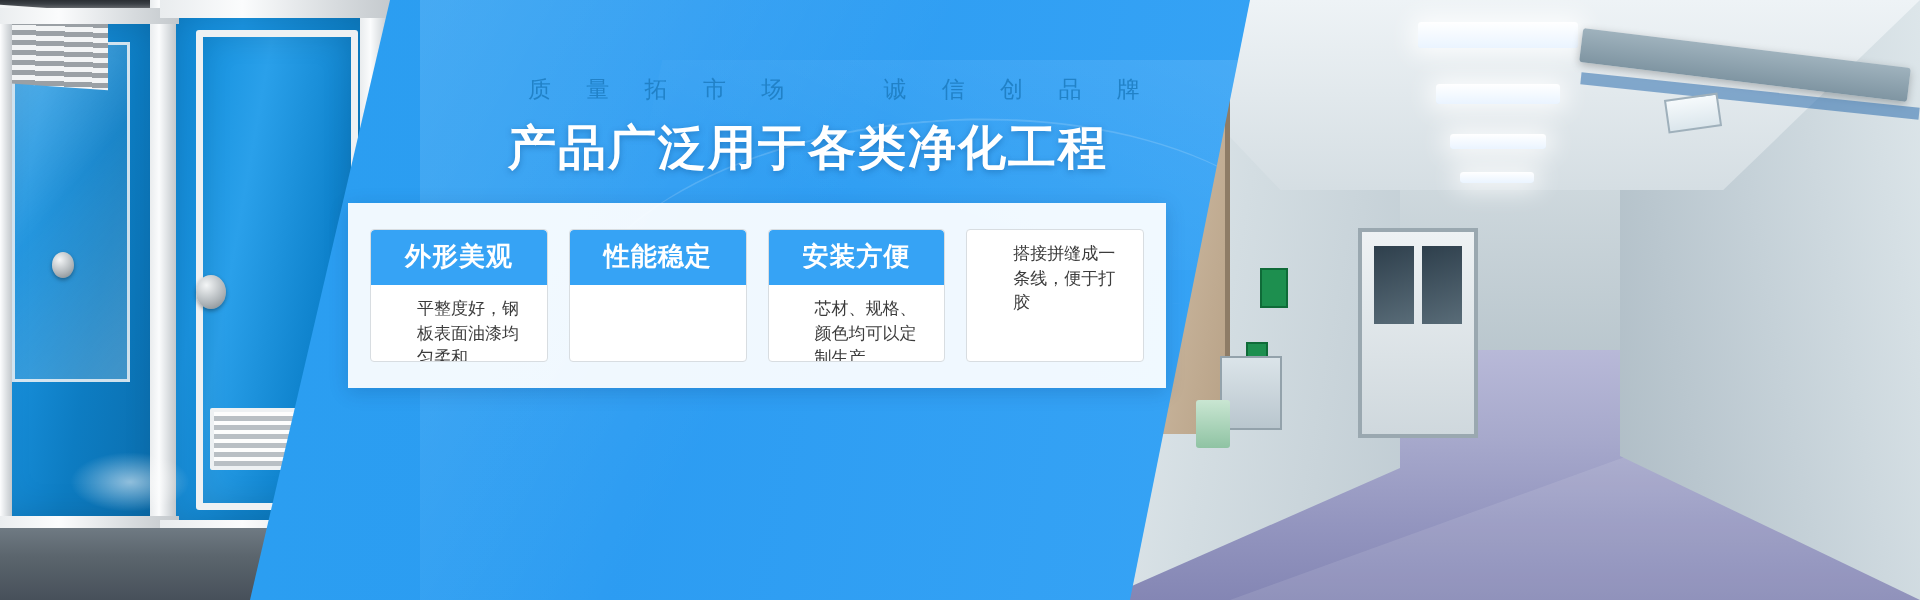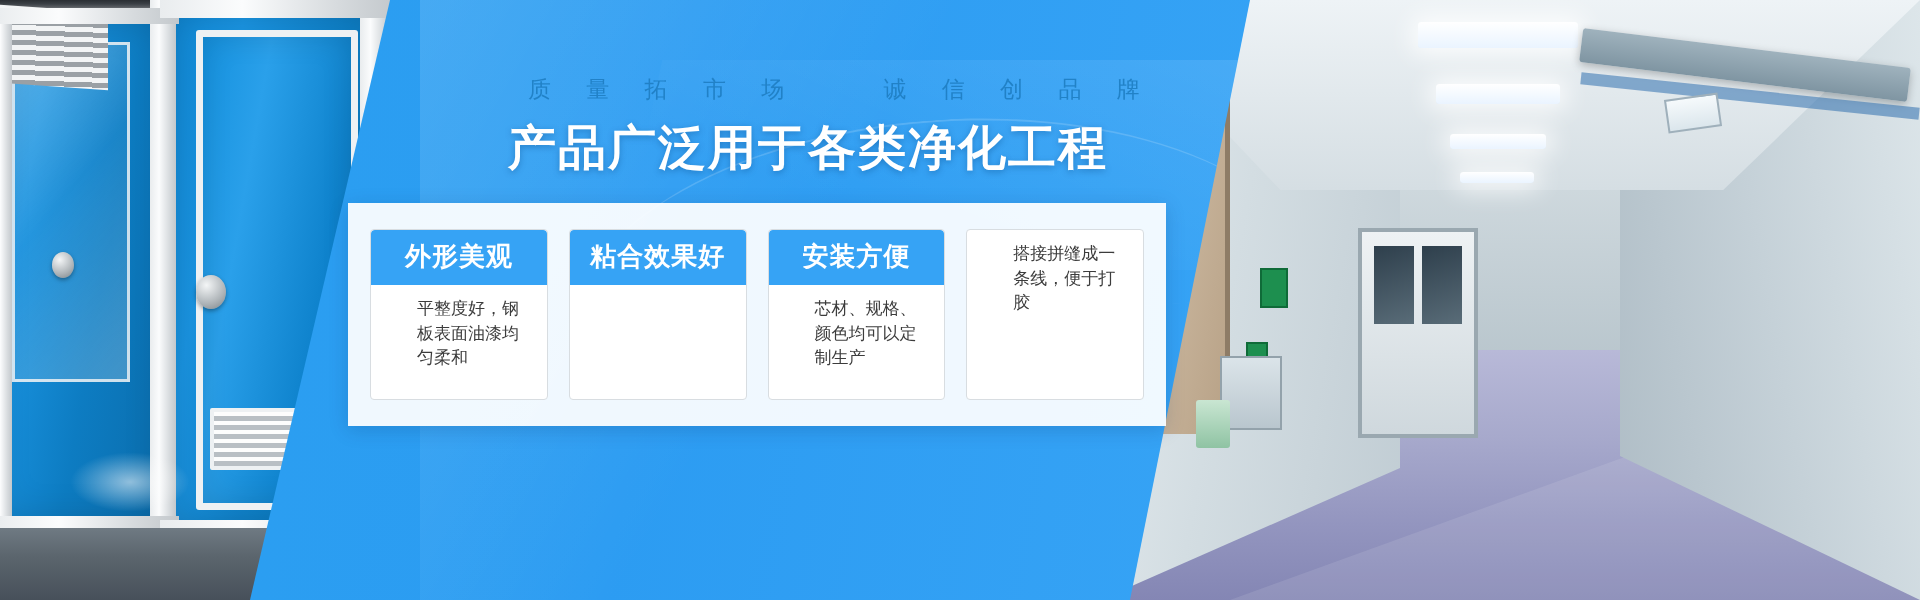--- a/index.html
+++ b/index.html
@@ -215,21 +215,21 @@
     position:absolute; left:508px; top:116px;
     font-size:48px; font-weight:bold; color:#ffffff;
     letter-spacing:2px; white-space:nowrap;
     font-family:"DejaVu Sans","Liberation Sans",sans-serif;
     text-shadow:0 2px 6px rgba(0,60,120,.35);
   }
 
   
   .panel {
     position:absolute; left:348px; top:203px;
-    width:818px; height:223px;
+    width:818px; height:185px;
     background:rgba(255,255,255,.93);
     box-shadow:0 4px 18px rgba(0,40,90,.18);
   }
   .cards {
     position:absolute; left:0; top:0; width:100%; height:100%;
     display:flex; gap:21px;
     padding:26px 22px;
   }
   .card {
     flex:1 1 0;
@@ -323,21 +323,21 @@
 
   <div class="panel">
     <div class="cards">
 
       <div class="card">
         <div class="card-head">外形美观</div>
         <div class="card-body">平整度好，钢板表面油漆均匀柔和</div>
       </div>
 
       <div class="card">
-        <div class="card-head">粘合效果好</div>
+        <div class="card-head">性能稳定</div>
       </div>
 
       <div class="card">
         <div class="card-head">安装方便</div>
         <div class="card-body">芯材、规格、颜色均可以定制生产</div>
       </div>
 
       <div class="card">
         <div class="card-body">搭接拼缝成一条线，便于打胶</div>
       </div>

